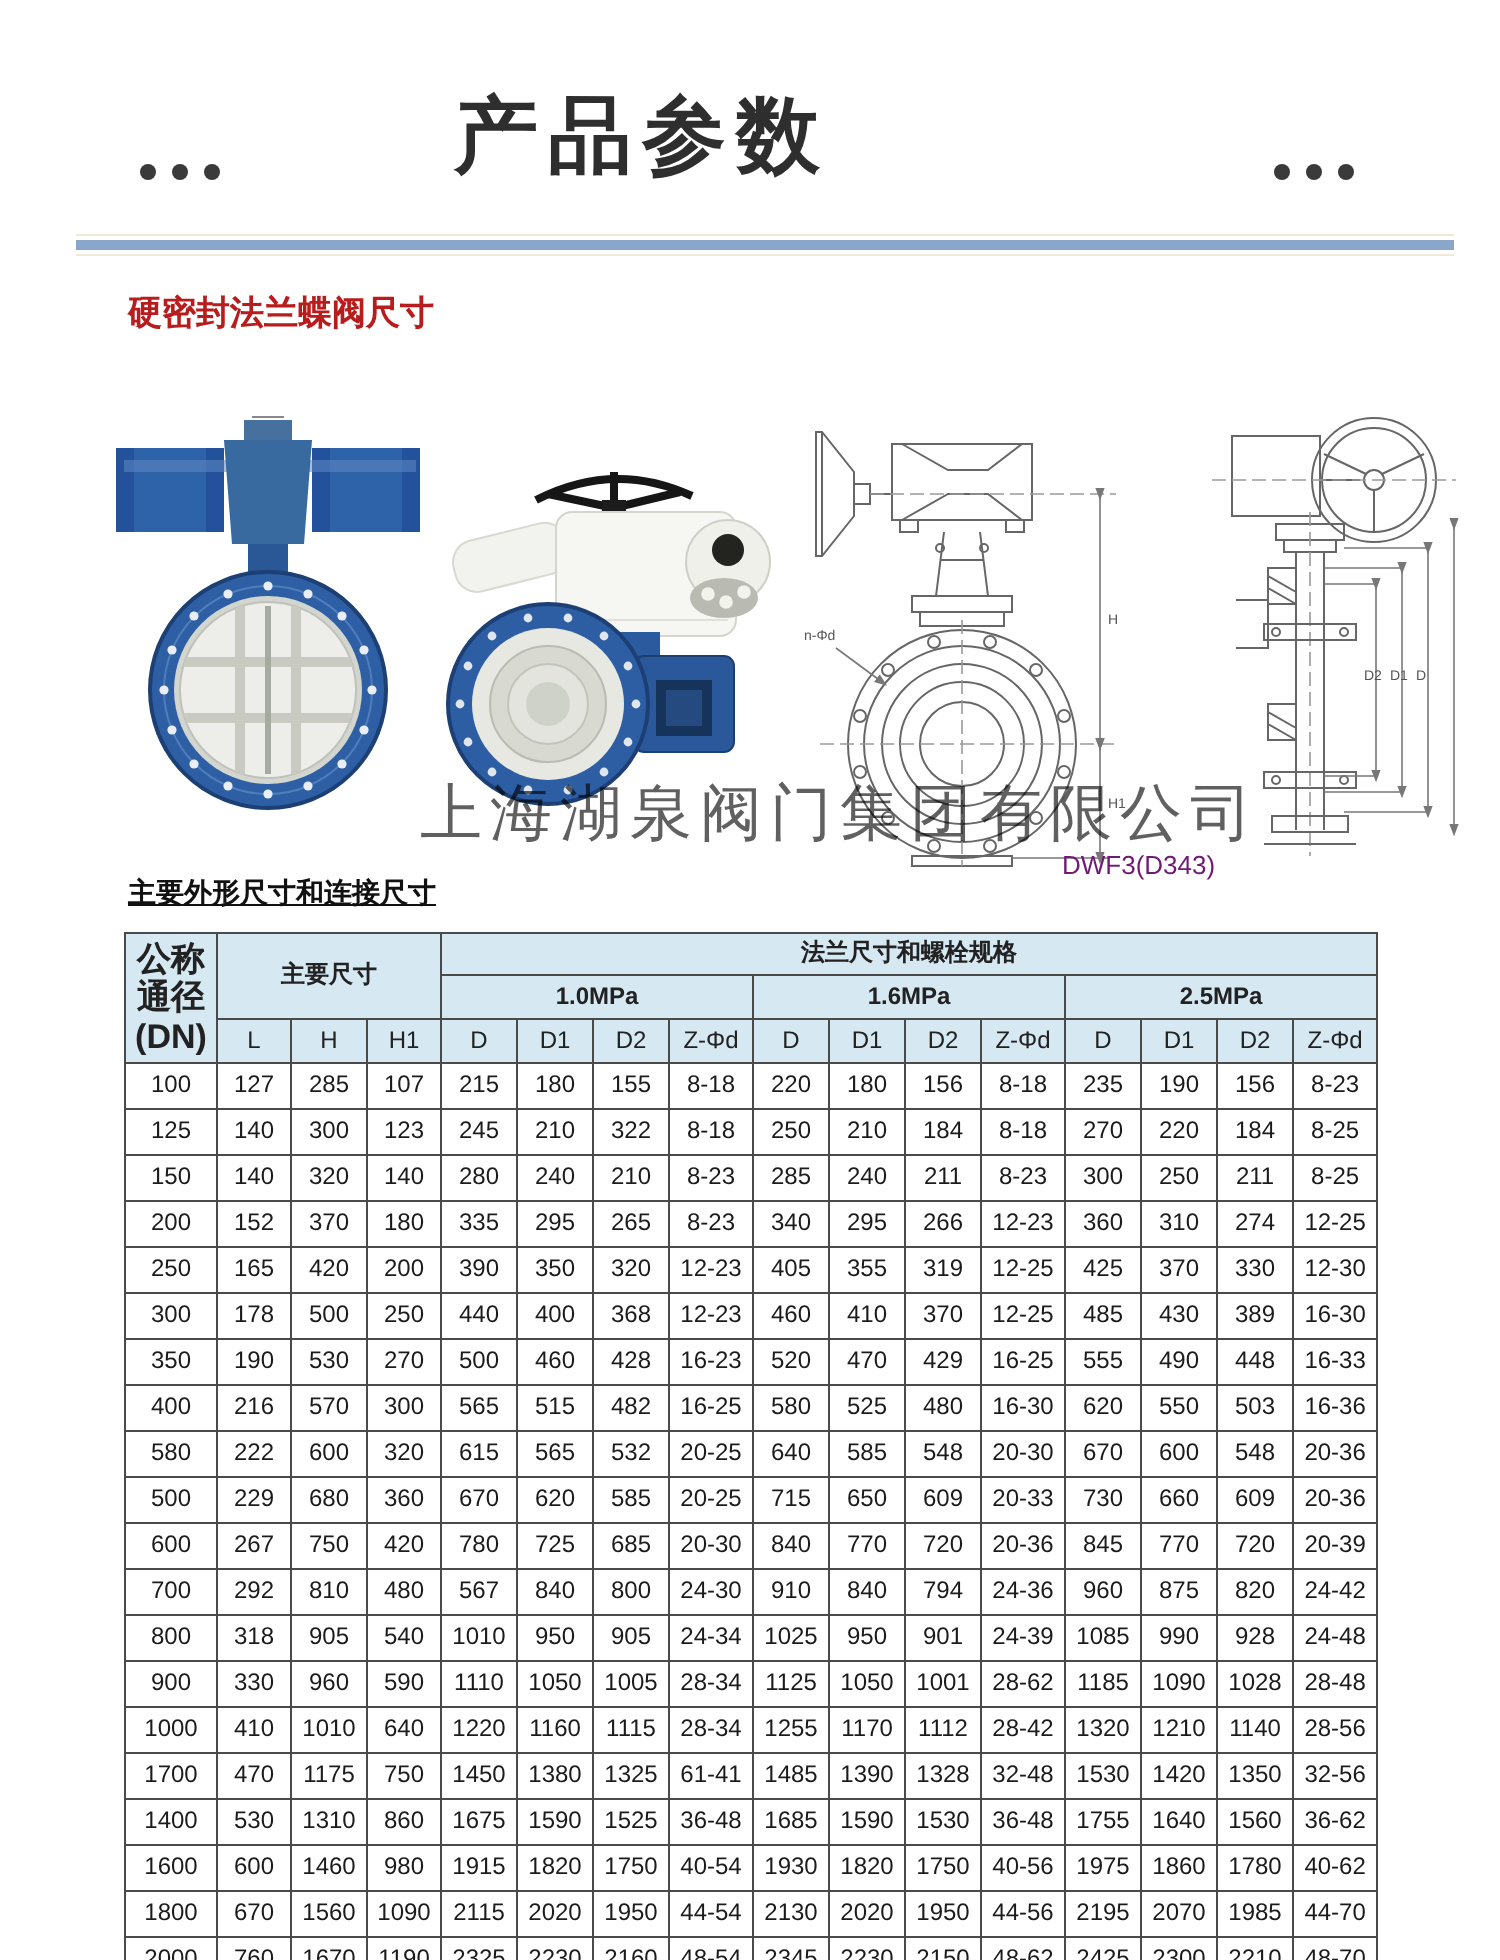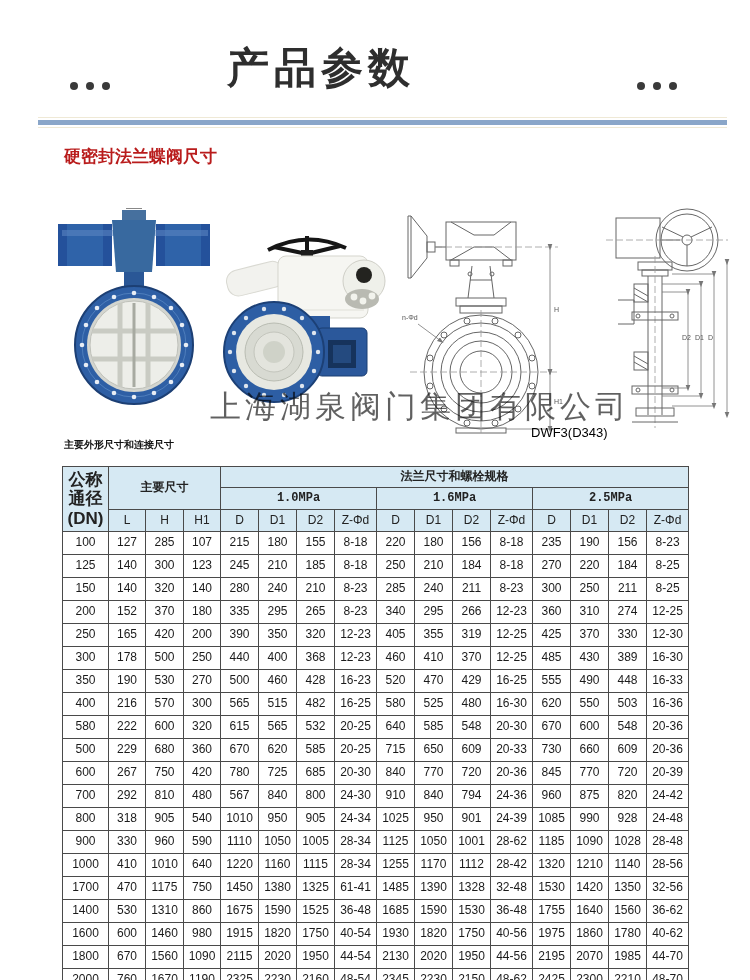--- a/index.html
+++ b/index.html
@@ -16,31 +16,31 @@
   .divider{position:absolute;left:38px;top:117px;width:689px;}
   .divider .hair{height:1px;background:#efe9d6;}
   .divider .blue{height:5px;background:#8aa6c9;margin:2px 0;}
 
   .section-title{position:absolute;left:64px;top:145px;font-size:17px;font-weight:800;color:#b91c1c;}
 
   
   .img-abs{position:absolute;}
   .watermark{position:absolute;left:210px;top:386px;width:440px;font-size:31px;letter-spacing:4px;
     color:#000000;opacity:.62;white-space:nowrap;font-family:Liberation Serif, serif;}
-  .model-label{position:absolute;left:531px;top:425px;font-size:13px;color:#000000;}
-
-  .table-title{position:absolute;left:64px;top:438px;font-size:10px;font-weight:800;color:#111;}
+  .model-label{position:absolute;left:531px;top:425px;font-size:13px;color:#701a75;}
+
+  .table-title{position:absolute;left:64px;top:438px;font-size:14px;font-weight:800;color:#111;text-decoration:underline;}
 
   
   .tbl-wrap{position:absolute;left:62px;top:466px;}
   table.spec{border-collapse:collapse;table-layout:fixed;width:626px;font-size:12px;color:#1b1b1b;}
   table.spec th,table.spec td{border:1px solid #4a4a4a;text-align:center;padding:0;line-height:1.1;}
   table.spec thead th{background:#d6e9f3;font-weight:700;color:#222;}
   table.spec thead tr.r1 th{height:20px;}
-  table.spec thead tr.r2 th{height:21px;font-family:Liberation Mono, monospace;}
+  table.spec thead tr.r2 th{height:21px;}
   table.spec thead tr.r3 th{height:21px;font-weight:400;}
   table.spec tbody td{height:22px;background:#fff;}
   th.dn-head{font-weight:700;font-size:17px;}
   th.dn-head span{display:block;line-height:1.15;}
 
   svg .ln{stroke:#666;stroke-width:1;fill:none;}
   svg .cl{stroke:#999;stroke-width:.8;fill:none;stroke-dasharray:7 3;}
   svg .dim{stroke:#777;stroke-width:.8;fill:none;}
   svg text.dt{font-family:"Liberation Sans",sans-serif;font-size:7px;fill:#555;}
 </style>
@@ -361,21 +361,21 @@
             <td>156</td>
             <td>8-23</td>
           </tr>
           <tr>
             <td>125</td>
             <td>140</td>
             <td>300</td>
             <td>123</td>
             <td>245</td>
             <td>210</td>
-            <td>185</td>
+            <td>322</td>
             <td>8-18</td>
             <td>250</td>
             <td>210</td>
             <td>184</td>
             <td>8-18</td>
             <td>270</td>
             <td>220</td>
             <td>184</td>
             <td>8-25</td>
           </tr>

